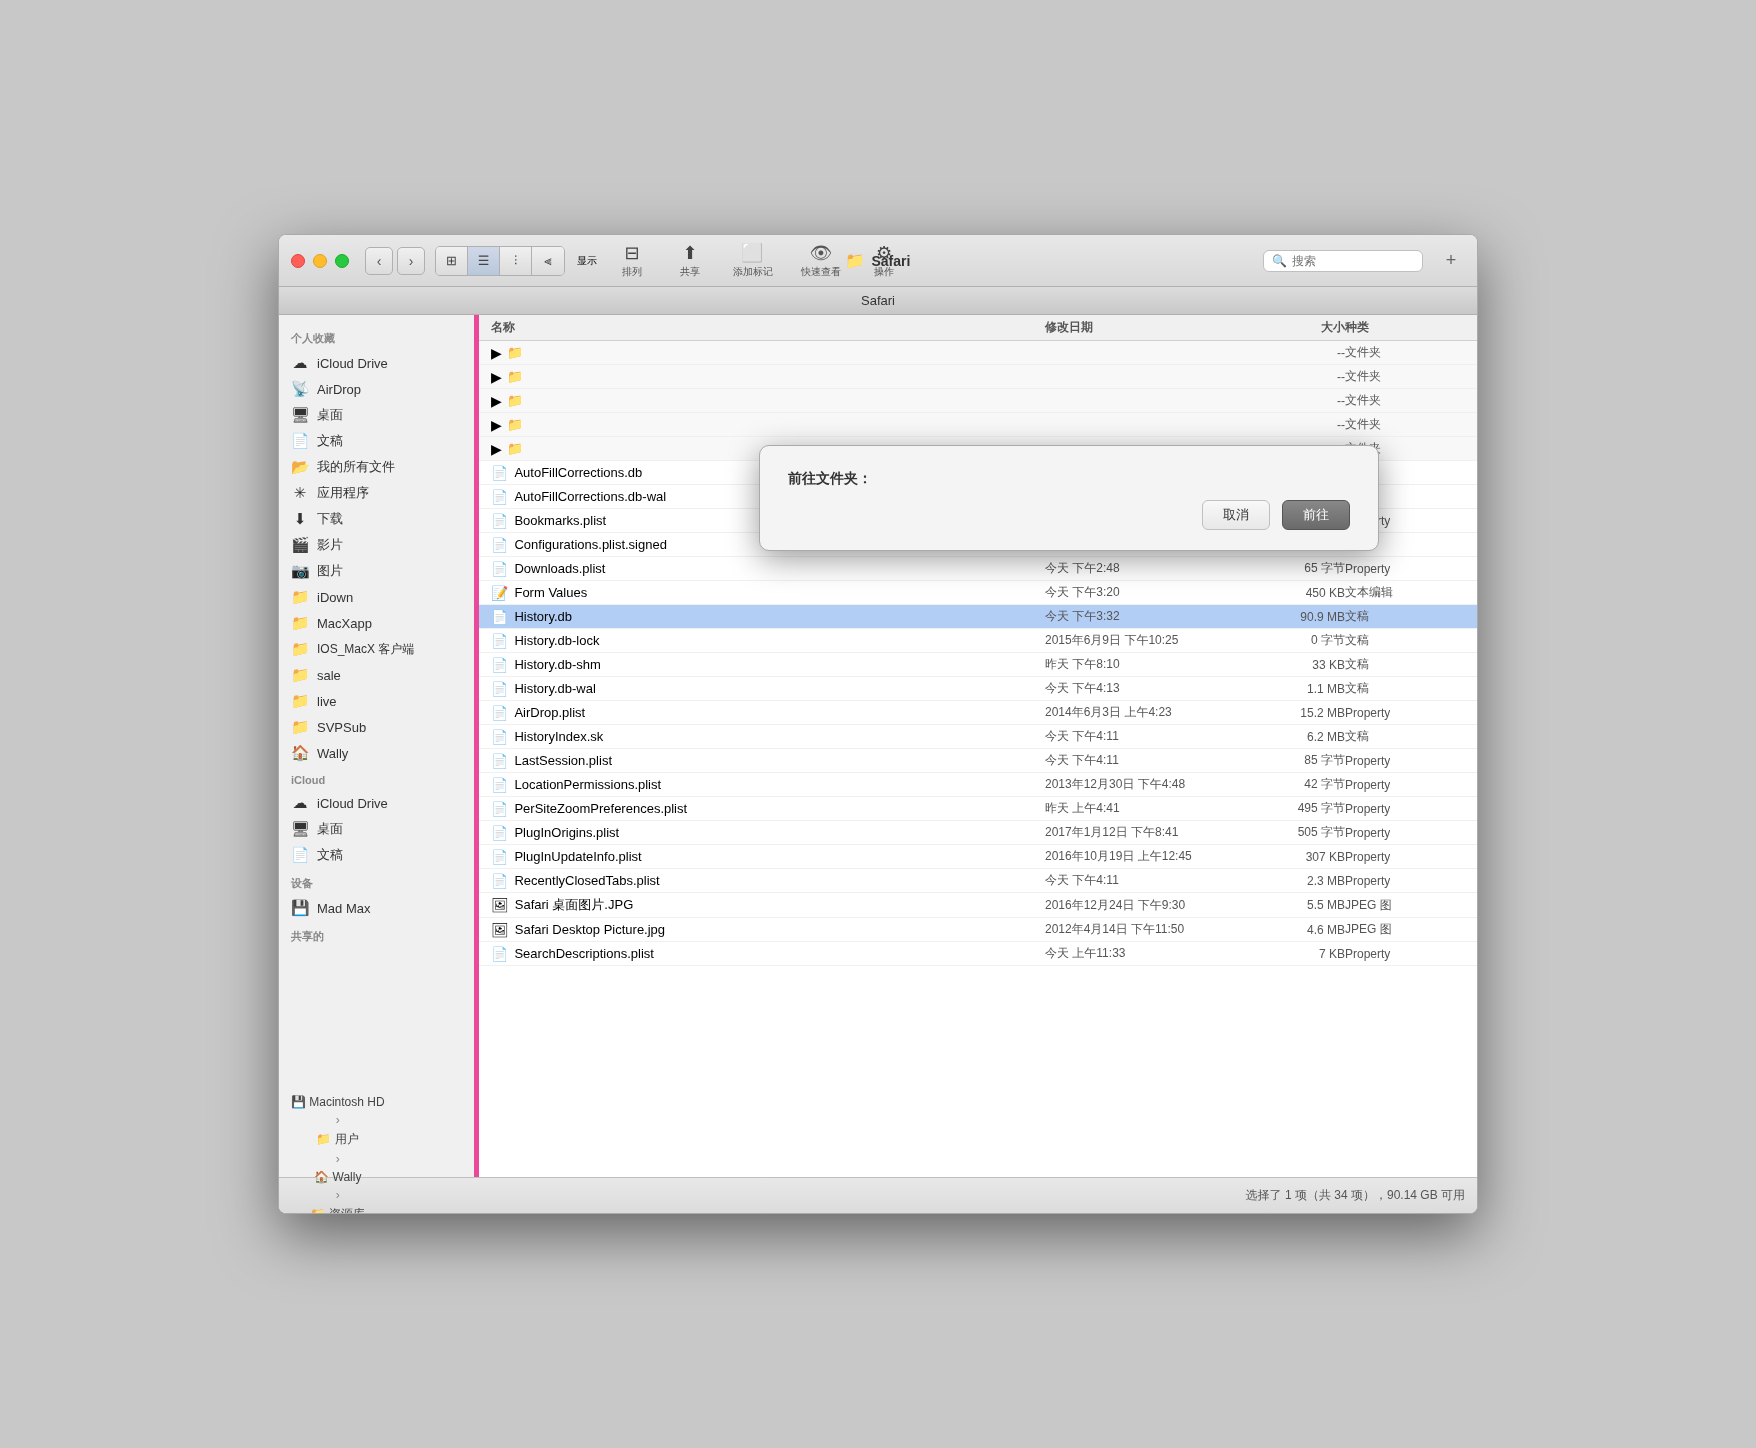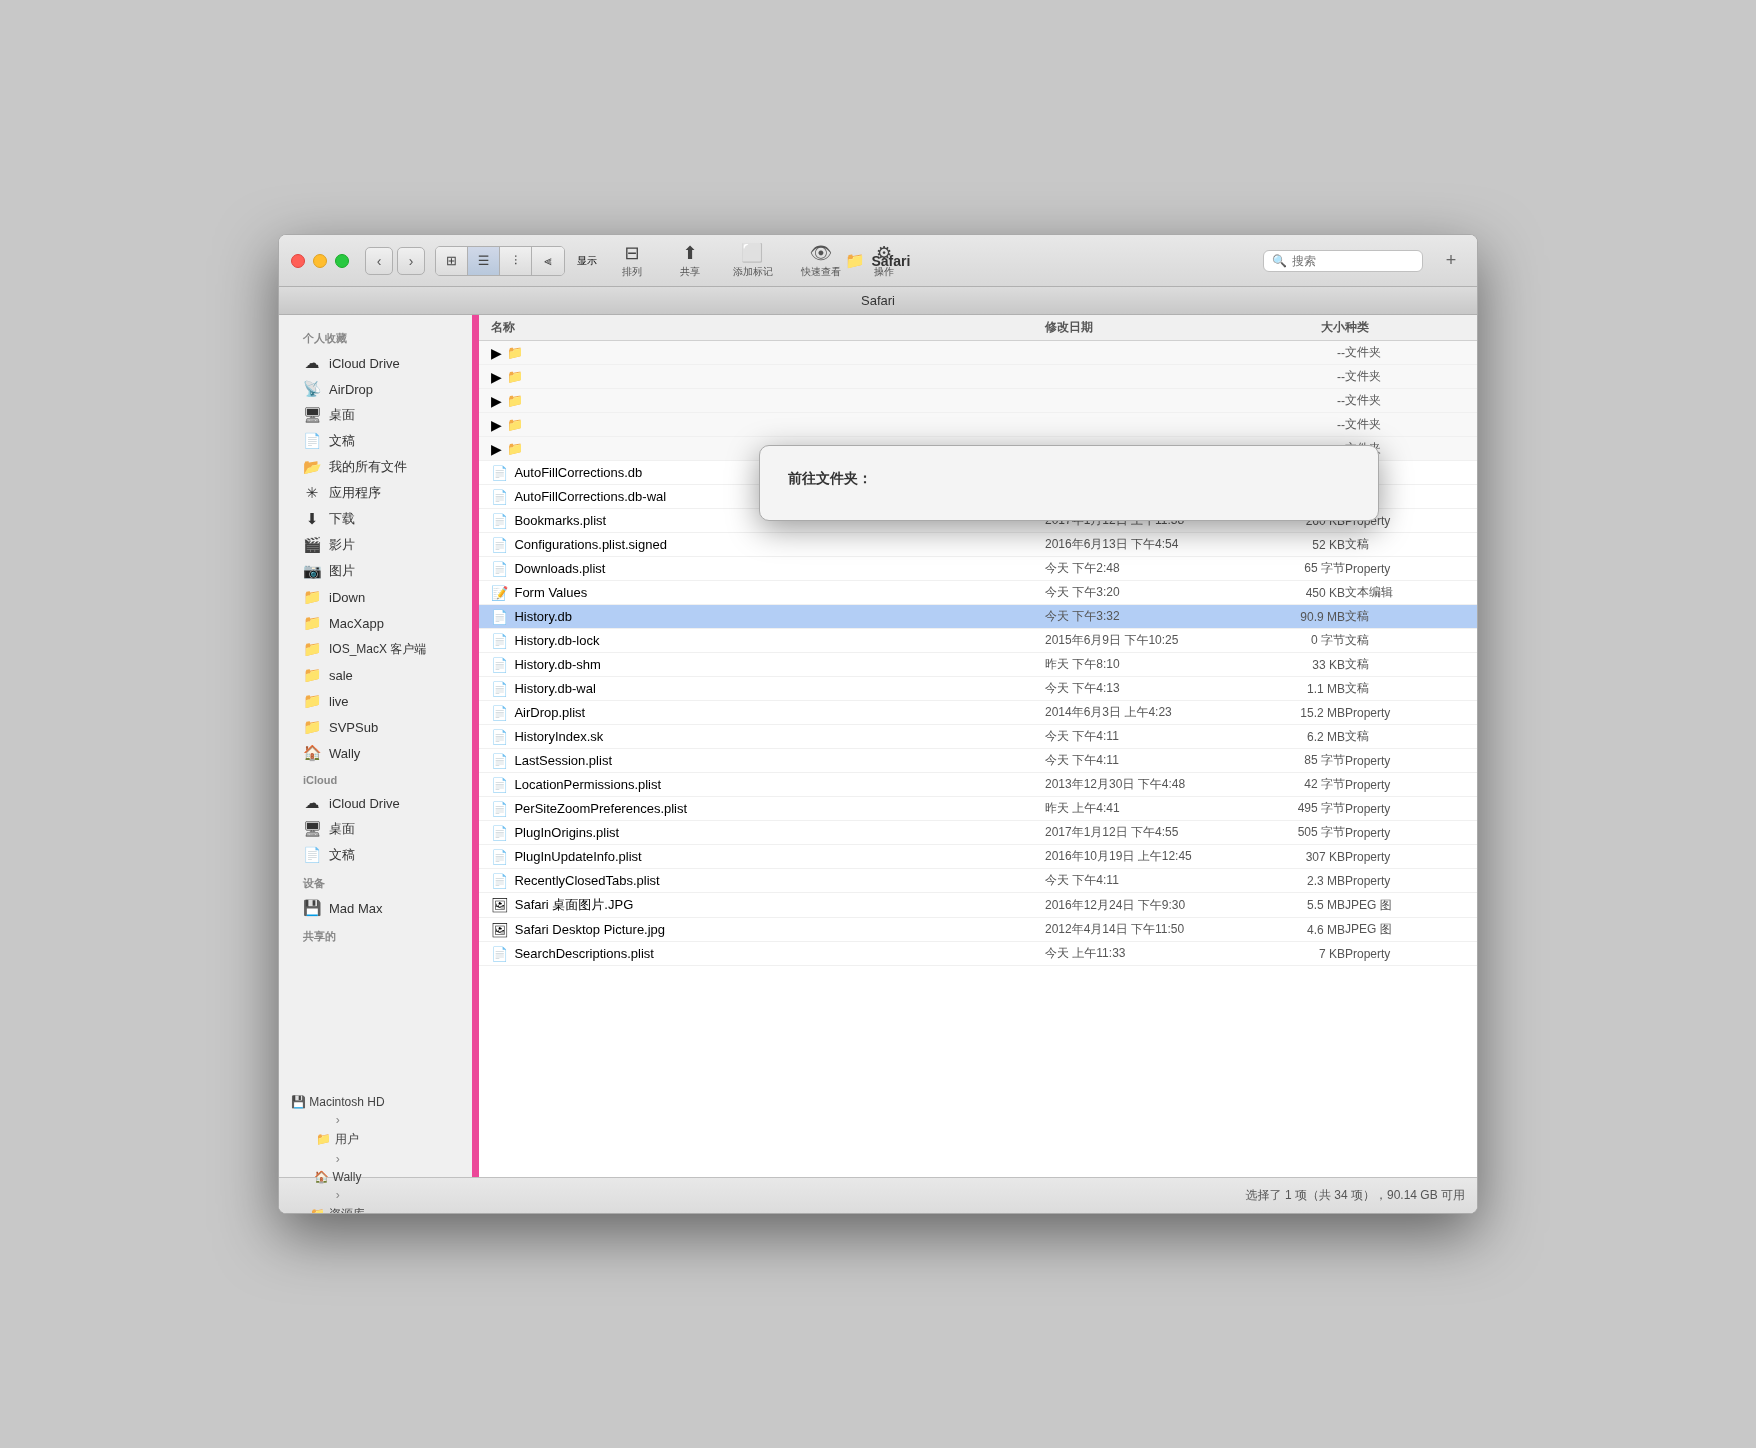--- a/index.html
+++ b/index.html
@@ -168,23 +168,23 @@
     .main-content {
       display: flex;
       flex: 1;
       overflow: hidden;
     }
 
     
     .sidebar {
       width: 200px;
       background: #f0f0f0;
-      border-right: 7px solid #ec4899;
+      border-right: 5px solid #ec4899;
       overflow-y: auto;
-      padding: 8px 12px;
+      padding: 8px 0;
     }
     .sidebar-section-header {
       font-size: 11px;
       font-weight: 700;
       color: #888;
       padding: 8px 12px 4px 12px;
       text-transform: none;
     }
     .sidebar-item {
       display: flex;
@@ -713,21 +713,21 @@
             </span>
           <span class="file-date">昨天 上午4:41</span>
           <span class="file-size">495 字节</span>
           <span class="file-kind">Property</span>
         </div>
         <div class="file-row">
           <span class="file-name">
               <span class="file-icon">📄</span>
               <span>PlugInOrigins.plist</span>
             </span>
-          <span class="file-date">2017年1月12日 下午4:55</span>
+          <span class="file-date">2017年1月12日 下午8:41</span>
           <span class="file-size">505 字节</span>
           <span class="file-kind">Property</span>
         </div>
         <div class="file-row">
           <span class="file-name">
               <span class="file-icon">📄</span>
               <span>PlugInUpdateInfo.plist</span>
             </span>
           <span class="file-date">2016年10月19日 上午12:45</span>
           <span class="file-size">307 KB</span>
@@ -770,20 +770,24 @@
             </span>
           <span class="file-date">今天 上午11:33</span>
           <span class="file-size">7 KB</span>
           <span class="file-kind">Property</span>
         </div>
       </div>
 
       <div class="dialog-overlay">
         <div class="dialog">
           <div class="dialog-title">前往文件夹：</div>
+          <div class="dialog-buttons">
+            <button class="btn-cancel">取消</button>
+            <button class="btn-goto">前往</button>
+          </div>
         </div>
       </div>
     </div>
   </div>
 
   <div class="statusbar">
     <div class="breadcrumb">
       <span class="bc-item">💾 Macintosh HD</span>
       <span class="bc-sep">›</span>
       <span class="bc-item">📁 用户</span>

